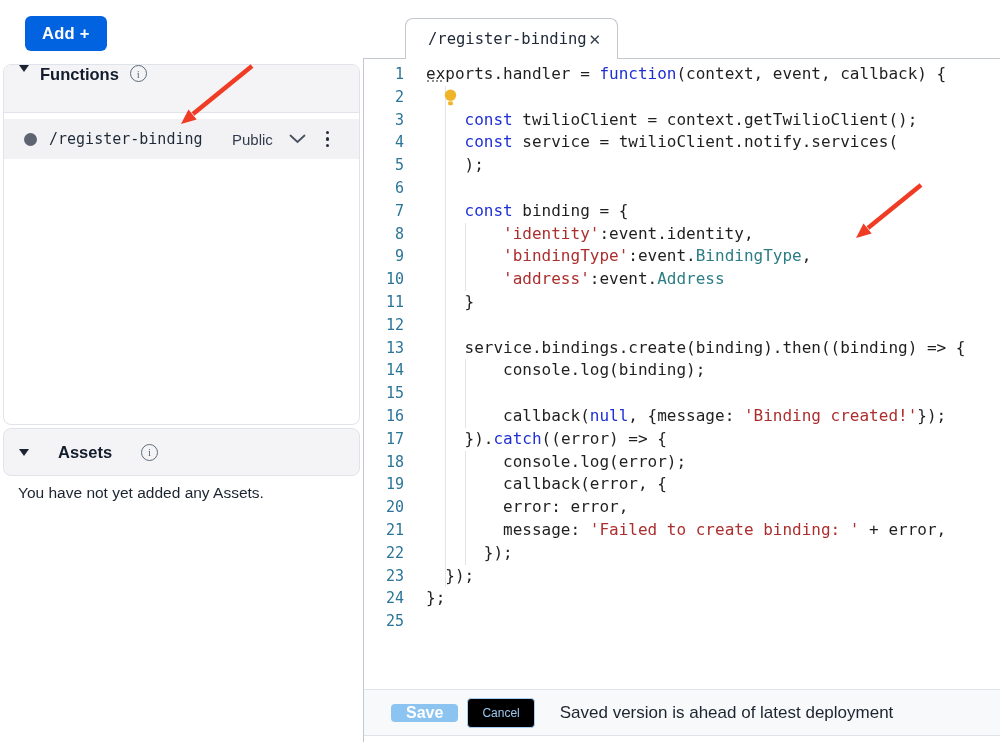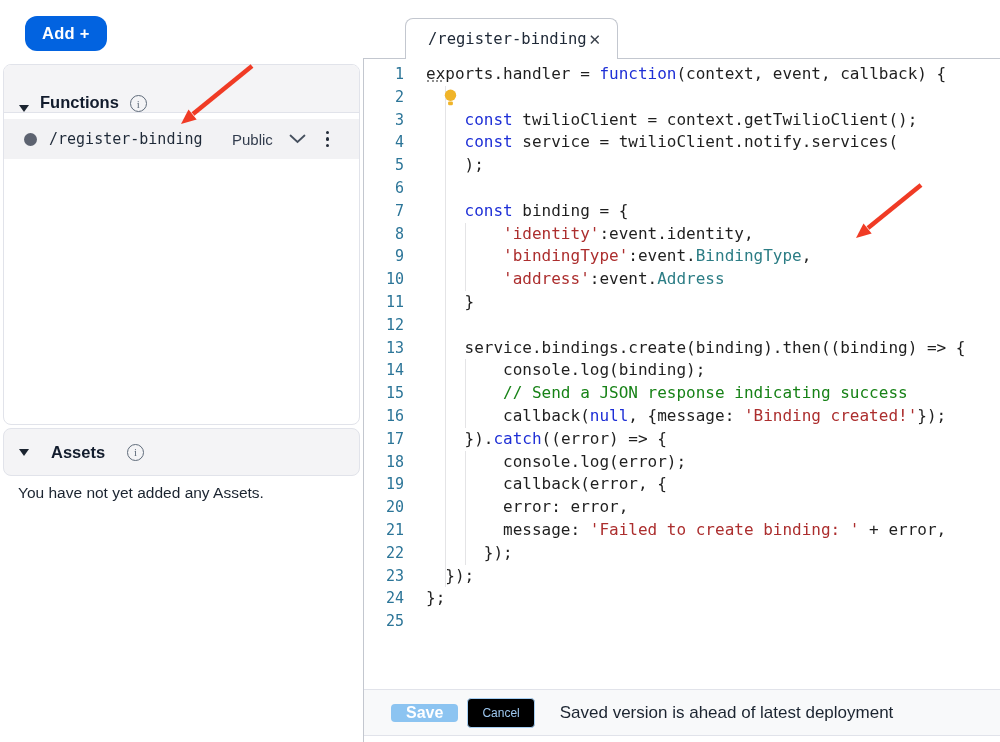--- a/index.html
+++ b/index.html
@@ -6,34 +6,34 @@
   html, body { width: 1000px; height: 742px; }
   body {
     position: relative; background: #fff; overflow: hidden;
     font-family: "Liberation Sans", sans-serif; color: #1b2430;
   }
   
   .add-btn {
     position: absolute; left: 25px; top: 16px;
     background: var(--brand); color: #fff; font-weight: 700; font-size: 16.5px;
     font-family: "Liberation Sans", sans-serif;
-    border: none; border-radius: 12px; padding: 8px 17px; cursor: pointer; letter-spacing: .3px;
+    border: none; border-radius: 6px; padding: 8px 17px; cursor: pointer; letter-spacing: .3px;
   }
   .card-functions {
     position: absolute; left: 3px; top: 64px; width: 357px; height: 361px;
     background: #fff; border: 1px solid var(--border); border-radius: 8px;
   }
   .sec-header {
     height: 48px; background: var(--headerBg); border-bottom: 1px solid var(--border);
-    border-radius: 7px 7px 0 0; display: flex; align-items: flex-end; padding: 0 15px; gap: 11px;
+    border-radius: 7px 7px 0 0; display: flex; align-items: flex-start; padding: 0 15px; gap: 11px;
   }
   .assets-band {
     position: absolute; left: 3px; top: 428px; width: 357px; height: 48px;
     background: var(--headerBg); border: 1px solid var(--border); border-radius: 8px;
-    display: flex; align-items: center; padding: 0 15px; gap: 22px;
+    display: flex; align-items: center; padding: 0 15px; gap: 29px;
   }
   .tri-down { width: 0; height: 0; border-left: 5.5px solid transparent;
     border-right: 5.5px solid transparent; border-top: 7px solid #1b2430; }
   .sec-title { font-weight: 700; font-size: 16.5px; color: #121c2d; }
   .info-i {
     width: 17px; height: 17px; border: 1.5px solid #5f6b7a; border-radius: 50%;
     color: #5f6b7a; font: 400 11px/14px "Liberation Serif", serif;
     display: inline-flex; align-items: center; justify-content: center;
   }
   .fn-row {
@@ -172,21 +172,21 @@
       <div class="cline"><i class="guide g1"></i><span class="tk-t">    );</span></div>
       <div class="cline"><i class="guide g1"></i></div>
       <div class="cline"><i class="guide g1"></i><span class="tk-t">    </span><span class="tk-kw">const</span><span class="tk-t"> binding = {</span></div>
       <div class="cline"><i class="guide g1"></i><i class="guide g2"></i><span class="tk-t">        </span><span class="tk-str">'identity'</span><span class="tk-t">:event.identity,</span></div>
       <div class="cline"><i class="guide g1"></i><i class="guide g2"></i><span class="tk-t">        </span><span class="tk-str">'bindingType'</span><span class="tk-t">:event.</span><span class="tk-prop">BindingType</span><span class="tk-t">,</span></div>
       <div class="cline"><i class="guide g1"></i><i class="guide g2"></i><span class="tk-t">        </span><span class="tk-str">'address'</span><span class="tk-t">:event.</span><span class="tk-prop">Address</span></div>
       <div class="cline"><i class="guide g1"></i><span class="tk-t">    }</span></div>
       <div class="cline"><i class="guide g1"></i></div>
       <div class="cline"><i class="guide g1"></i><span class="tk-t">    service.bindings.create(binding).then((binding) =&gt; {</span></div>
       <div class="cline"><i class="guide g1"></i><i class="guide g2"></i><span class="tk-t">        console.log(binding);</span></div>
-      <div class="cline"><i class="guide g1"></i><i class="guide g2"></i><span class="tk-t">        </span><span class="tk-com">// Send a JSON response indicating success</span></div>
+      <div class="cline"><i class="guide g1"></i><i class="guide g2"></i><span class="tk-t">        </span></div>
       <div class="cline"><i class="guide g1"></i><i class="guide g2"></i><span class="tk-t">        callback(</span><span class="tk-kw">null</span><span class="tk-t">, {message: </span><span class="tk-str">'Binding created!'</span><span class="tk-t">});</span></div>
       <div class="cline"><i class="guide g1"></i><span class="tk-t">    }).</span><span class="tk-kw">catch</span><span class="tk-t">((error) =&gt; {</span></div>
       <div class="cline"><i class="guide g1"></i><i class="guide g2"></i><span class="tk-t">        console.log(error);</span></div>
       <div class="cline"><i class="guide g1"></i><i class="guide g2"></i><span class="tk-t">        callback(error, {</span></div>
       <div class="cline"><i class="guide g1"></i><i class="guide g2"></i><span class="tk-t">        error: error,</span></div>
       <div class="cline"><i class="guide g1"></i><i class="guide g2"></i><span class="tk-t">        message: </span><span class="tk-str">'Failed to create binding: '</span><span class="tk-t"> + error,</span></div>
       <div class="cline"><i class="guide g1"></i><i class="guide g2"></i><span class="tk-t">      });</span></div>
       <div class="cline"><i class="guide g1"></i><span class="tk-t">  });</span></div>
       <div class="cline"><span class="tk-t">};</span></div>
     </div>

